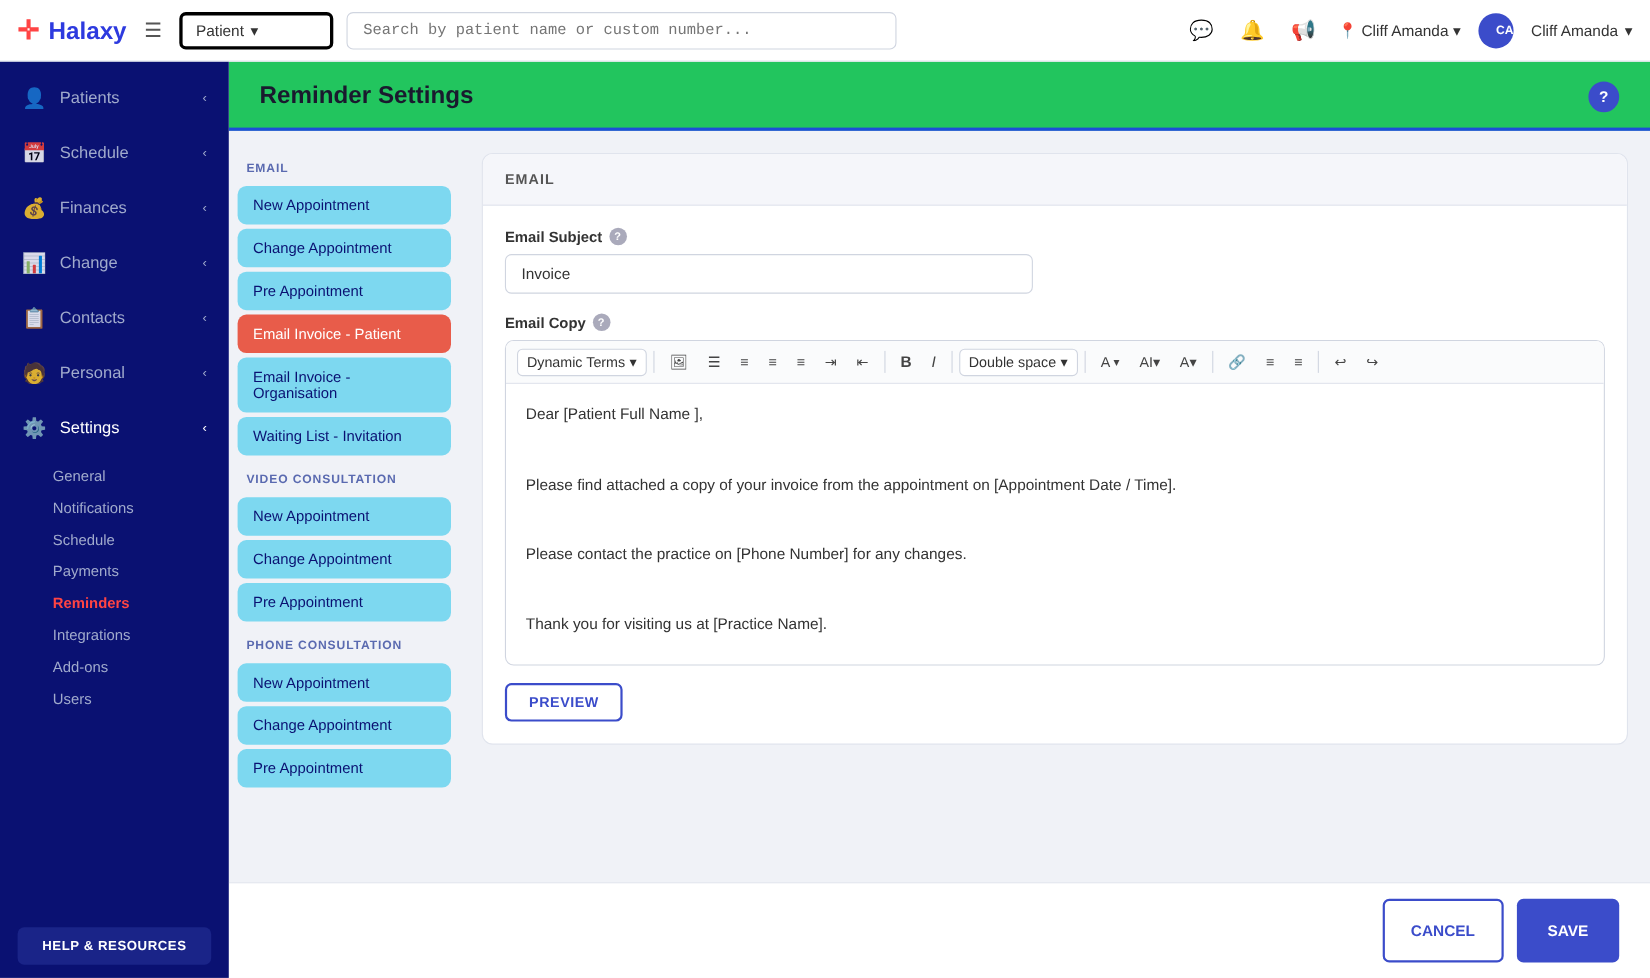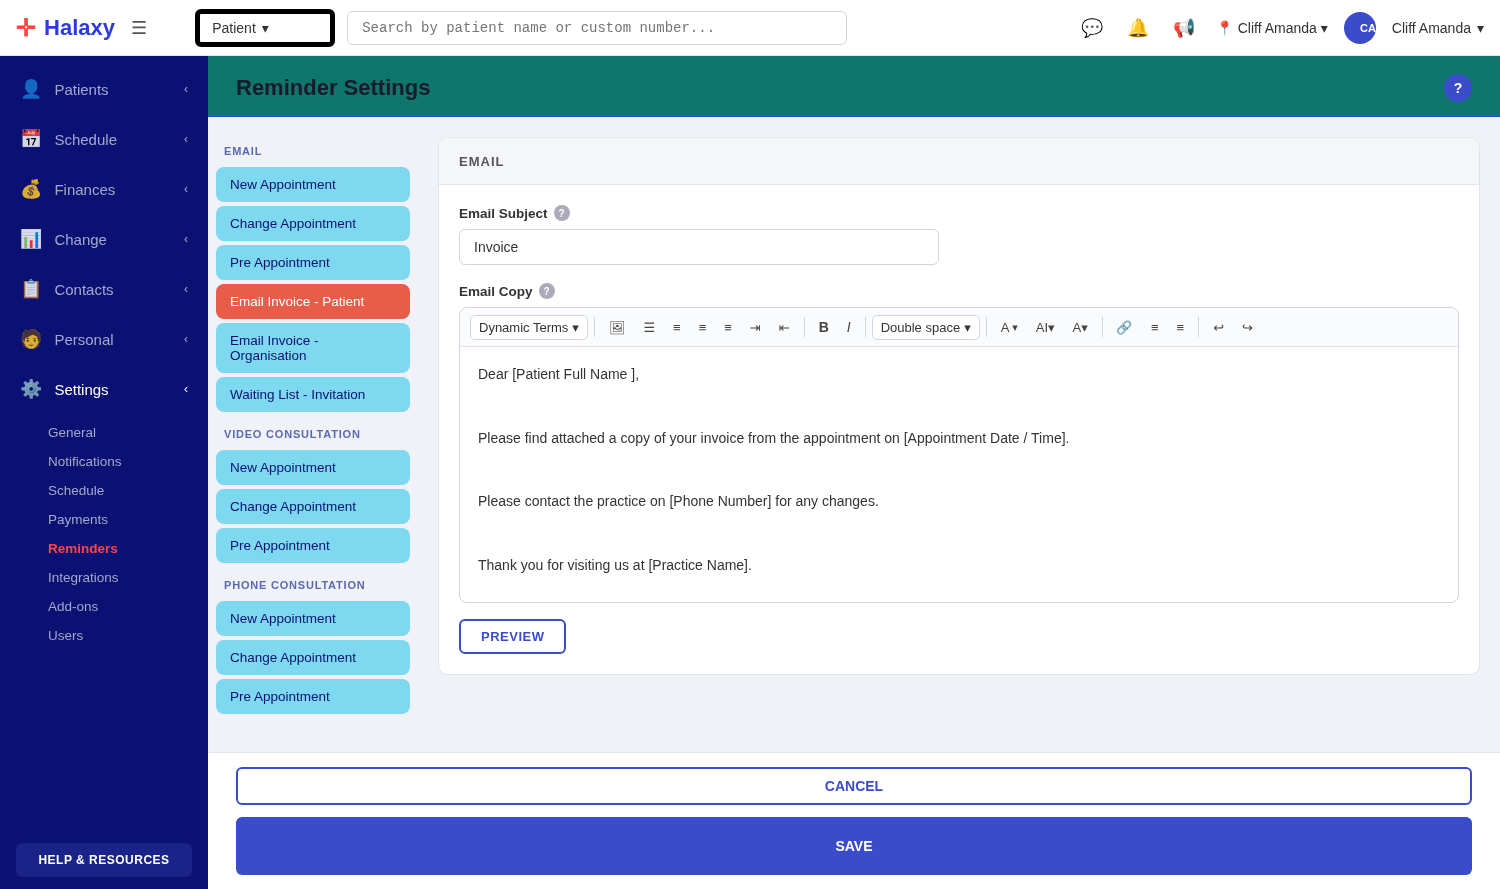--- a/index.html
+++ b/index.html
@@ -3,21 +3,21 @@
   <meta charset="utf-8">
   <style>
     * { box-sizing: border-box; margin: 0; padding: 0; }
     body { font-family: -apple-system, BlinkMacSystemFont, 'Segoe UI', sans-serif; background: #f0f2f7; display: flex; flex-direction: column; height: 100vh; overflow: hidden; }
 
     
     .topbar { display: flex; align-items: center; background: #fff; height: 56px; padding: 0 16px; border-bottom: 1px solid #e0e4ed; gap: 12px; flex-shrink: 0; }
     .logo { display: flex; align-items: center; gap: 8px; color: #2d3adf; font-size: 22px; font-weight: 700; cursor: pointer; }
     .logo-icon { color: #ff4444; font-size: 24px; }
     .hamburger-btn { background: none; border: none; cursor: pointer; padding: 4px; color: #555; font-size: 18px; }
-    .patient-selector { display: flex; align-items: flex-start; gap: 6px; border: 5px solid #000000; border-radius: 6px; padding: 6px 12px; background: #fff; cursor: pointer; font-size: 14px; color: #333; min-width: 140px; margin-left: 32px; }
+    .patient-selector { display: flex; align-items: flex-start; gap: 6px; border: 3px solid #000000; border-radius: 6px; padding: 6px 12px; background: #fff; cursor: pointer; font-size: 14px; color: #333; min-width: 140px; }
     .search-bar { flex: 1; max-width: 500px; border: 1px solid #d0d5e0; border-radius: 6px; padding: 8px 14px; font-size: 14px; color: #aaa; background: #fff; font-family: Liberation Mono, monospace; }
     .topbar-icons { display: flex; align-items: center; gap: 16px; margin-left: auto; }
     .topbar-icon { background: none; border: none; cursor: pointer; color: #555; font-size: 18px; padding: 4px; }
     .location-btn { display: flex; align-items: center; gap: 4px; font-size: 14px; color: #333; cursor: pointer; border: none; background: none; }
     .user-avatar { width: 32px; height: 32px; border-radius: 50%; background: #3b4cca; color: #fff; display: flex; align-items: center; justify-content: flex-end; font-size: 11px; font-weight: 700; cursor: pointer; }
     .user-btn { display: flex; align-items: center; gap: 6px; font-size: 14px; color: #333; cursor: pointer; border: none; background: none; }
 
     
     .main-layout { display: flex; flex: 1; overflow: hidden; }
 
@@ -29,21 +29,21 @@
     .sidebar-item .chevron { margin-left: auto; font-size: 12px; }
     .sidebar-icon { font-size: 18px; opacity: 0.85; }
     .sidebar-sub { padding: 4px 0 8px 0; }
     .sidebar-sub-item { padding: 7px 20px 7px 48px; cursor: pointer; font-size: 13.5px; color: #a0aacc; }
     .sidebar-sub-item.active { color: #ff4444; font-weight: 600; }
     .settings-item { color: #ff4444; }
     .help-btn { margin: 12px 16px; background: #1a2488; color: #fff; border: none; border-radius: 6px; padding: 10px; font-size: 12px; font-weight: 700; cursor: pointer; text-align: center; letter-spacing: 0.5px; }
 
     
     .content { flex: 1; display: flex; flex-direction: column; overflow: hidden; }
-    .page-header { background: #0f766e; padding: 18px 28px 14px; border-bottom: 1px solid #1d4ed8; display: flex; align-items: center; justify-content: space-between; flex-shrink: 0; }
+    .page-header { background: #22c55e; padding: 18px 28px 14px; border-bottom: 3px solid #1d4ed8; display: flex; justify-content: space-between; flex-shrink: 0; }
     .page-title { font-size: 22px; font-weight: 700; color: #1a1a2e; }
     .help-icon-btn { width: 28px; height: 28px; border-radius: 50%; background: #3b4cca; color: #fff; border: none; cursor: pointer; font-size: 14px; font-weight: 700; display: flex; align-items: center; justify-content: center; }
 
     
     .inner { display: flex; flex: 1; overflow: hidden; background: #f0f2f7; }
 
     
     .left-panel { width: 210px; flex-shrink: 0; overflow-y: auto; padding: 16px 0; }
     .section-label { font-size: 11px; font-weight: 700; color: #5a6ab0; letter-spacing: 0.8px; padding: 12px 16px 6px; text-transform: uppercase; }
     .reminder-btn { display: block; width: calc(100% - 16px); margin: 4px 8px; padding: 10px 14px; border-radius: 8px; border: none; cursor: pointer; text-align: left; font-size: 13.5px; font-weight: 500; background: #7dd8f0; color: #0a1172; transition: background 0.15s; }
@@ -63,21 +63,21 @@
     .rte-container { border: 1px solid #d0d5e0; border-radius: 8px; overflow: hidden; }
     .rte-toolbar { display: flex; align-items: center; gap: 2px; padding: 6px 10px; background: #fafbfc; border-bottom: 1px solid #e0e4ed; flex-wrap: wrap; }
     .rte-btn { background: none; border: 1px solid transparent; border-radius: 4px; cursor: pointer; padding: 4px 7px; font-size: 13px; color: #444; display: flex; align-items: center; gap: 3px; }
     .rte-dropdown { display: flex; align-items: center; gap: 4px; border: 1px solid #d0d5e0; border-radius: 5px; padding: 4px 8px; font-size: 13px; cursor: pointer; background: #fff; color: #333; }
     .rte-divider { width: 1px; height: 20px; background: #d0d5e0; margin: 0 4px; }
     .rte-content { padding: 16px 18px; min-height: 150px; font-size: 14px; color: #333; line-height: 1.7; }
     .rte-content p { margin-bottom: 8px; }
     .preview-btn { border: 2px solid #3b4cca; background: #fff; color: #3b4cca; border-radius: 6px; padding: 8px 20px; font-size: 13px; font-weight: 700; cursor: pointer; margin-top: 16px; letter-spacing: 0.5px; }
 
     
-    .bottom-bar { background: #fff; border-top: 1px solid #e0e4ed; padding: 14px 28px; display: flex; justify-content: flex-end; gap: 12px; flex-shrink: 0; flex-direction: column; }
+    .bottom-bar { background: #fff; border-top: 1px solid #e0e4ed; padding: 14px 28px; display: flex; justify-content: flex-end; gap: 12px; flex-shrink: 0; }
     .cancel-btn { background: #fff; border: 2px solid #3b4cca; color: #3b4cca; border-radius: 6px; padding: 9px 24px; font-size: 14px; font-weight: 700; cursor: pointer; }
     .save-btn { background: #3b4cca; border: none; color: #fff; border-radius: 6px; padding: 21px 28px; font-size: 14px; font-weight: 700; cursor: pointer; }
 
     
     .bold { font-weight: 900; font-size: 14px; }
     .italic { font-style: italic; font-size: 14px; }
   </style>
 </head>
 <body>
 

